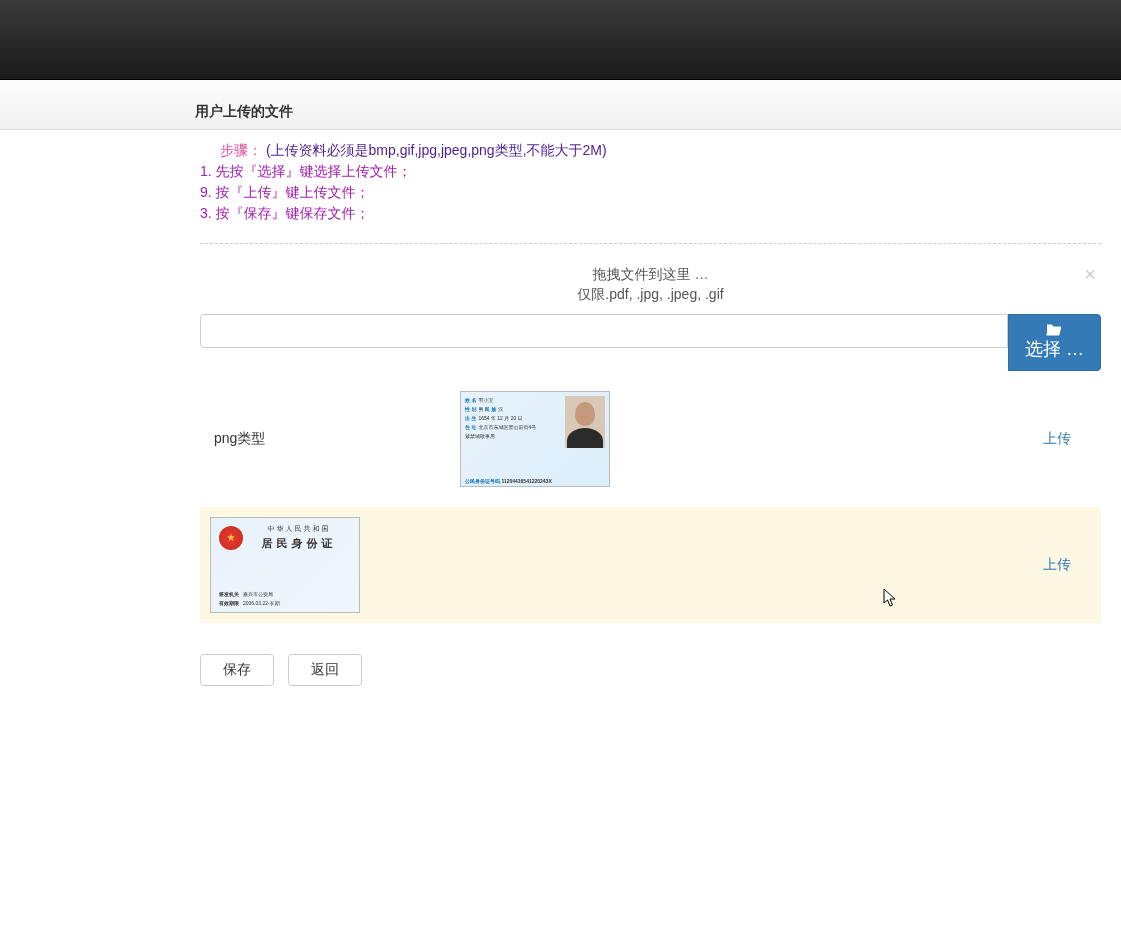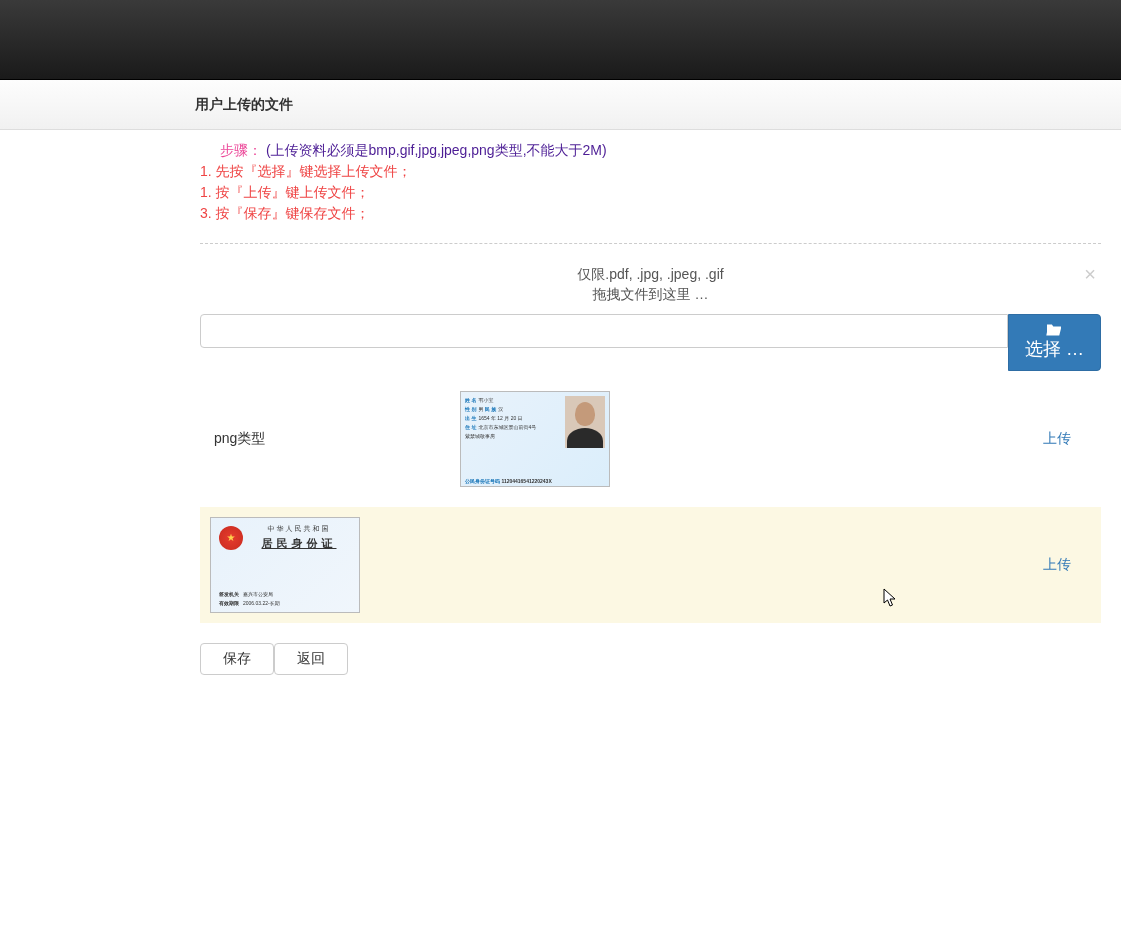--- a/index.html
+++ b/index.html
@@ -14,21 +14,21 @@
       background: linear-gradient(to bottom, #3a3a3a 0%, #2a2a2a 50%, #1a1a1a 100%);
       border-bottom: 1px solid #000;
     }
     .header-area {
       height: 50px;
       background: linear-gradient(to bottom, #fdfdfd 0%, #f1f1f1 100%);
       border-bottom: 1px solid #ddd;
       padding-left: 195px;
       display: flex;
       align-items: flex-end;
-      padding-bottom: 15px;
+      padding-bottom: 8px;
     }
     .header-title {
       font-size: 14px;
       font-weight: bold;
       color: #333;
     }
     .content {
       max-width: 980px;
       margin: 0 auto;
       margin-left: 180px;
@@ -37,21 +37,21 @@
     .steps-block {
       margin-bottom: 20px;
       line-height: 20px;
     }
     .step-label { color: #ec4899; margin-top: 33px; }
     .step-warning { color: #4c1d95; }
     .step-list {
       list-style: none;
       padding-left: 0;
     }
-    .step-list li { color: #ef4444; margin-top: 1px; }
+    .step-list li { color: #a21caf; margin-top: 1px; }
     .upload-section {
       border-top: 1px dashed #ccc;
       padding-top: 20px;
     }
     .drop-area {
       position: relative;
       text-align: center;
       color: #555;
       margin-bottom: 10px;
       line-height: 20px;
@@ -120,22 +120,23 @@
       position: relative;
       overflow: hidden;
     }
     .id-upload-link {
       color: #337ab7;
       cursor: pointer;
       padding-right: 20px;
       text-decoration: none;
     }
     .button-row {
-      margin-top: 20px;
-      display: flex;
+      margin-top: 31px;
+      display: flex;
+      gap: 14px;
     }
     .btn {
       background: #fff;
       border: 1px solid #ccc;
       border-radius: 4px;
       padding: 6px 22px;
       cursor: pointer;
       font-size: 14px;
       color: #333;
     }
@@ -212,21 +213,20 @@
       margin-left: 28px;
     }
     .card-back-subtitle {
       text-align: center;
       font-size: 11px;
       font-weight: bold;
       color: #333;
       letter-spacing: 4px;
       margin-left: 28px;
       margin-top: 2px;
-      text-decoration: underline;
     }
     .card-back-info {
       position: absolute;
       bottom: 4px; left: 8px;
       font-size: 5px;
       line-height: 9px;
       color: #333;
     }
     .card-back-info .lbl { font-weight: bold; margin-right: 4px; }
 
@@ -244,30 +244,30 @@
   <div class="header-title">用户上传的文件</div>
 </div>
 
 <div class="content">
 
   <div class="steps-block">
     <span class="step-label" style="padding-left:20px;">步骤：</span>
     <span class="step-warning">(上传资料必须是bmp,gif,jpg,jpeg,png类型,不能大于2M)</span>
     <ul class="step-list">
       <li>1. 先按『选择』键选择上传文件；</li>
-      <li>1. 按『上传』键上传文件；</li>
+      <li>9. 按『上传』键上传文件；</li>
       <li>3. 按『保存』键保存文件；</li>
     </ul>
   </div>
 
   <div class="upload-section">
     <div class="drop-area">
       <span class="drop-close">×</span>
+      <div>拖拽文件到这里 …</div>
       <div>仅限.pdf, .jpg, .jpeg, .gif</div>
-      <div>拖拽文件到这里 …</div>
     </div>
     <div class="file-row">
       <input type="text" class="file-input" readonly="" style="">
       <button class="select-btn">
         <svg class="folder-icon" viewBox="0 0 24 20" fill="#fff">
           <path d="M2 2h7l2 3h11v3H4l-2 10V2zm1 6h19l-2.5 10H1L3 8z"></path>
         </svg>
         <span>选择 …</span>
       </button>
     </div>

